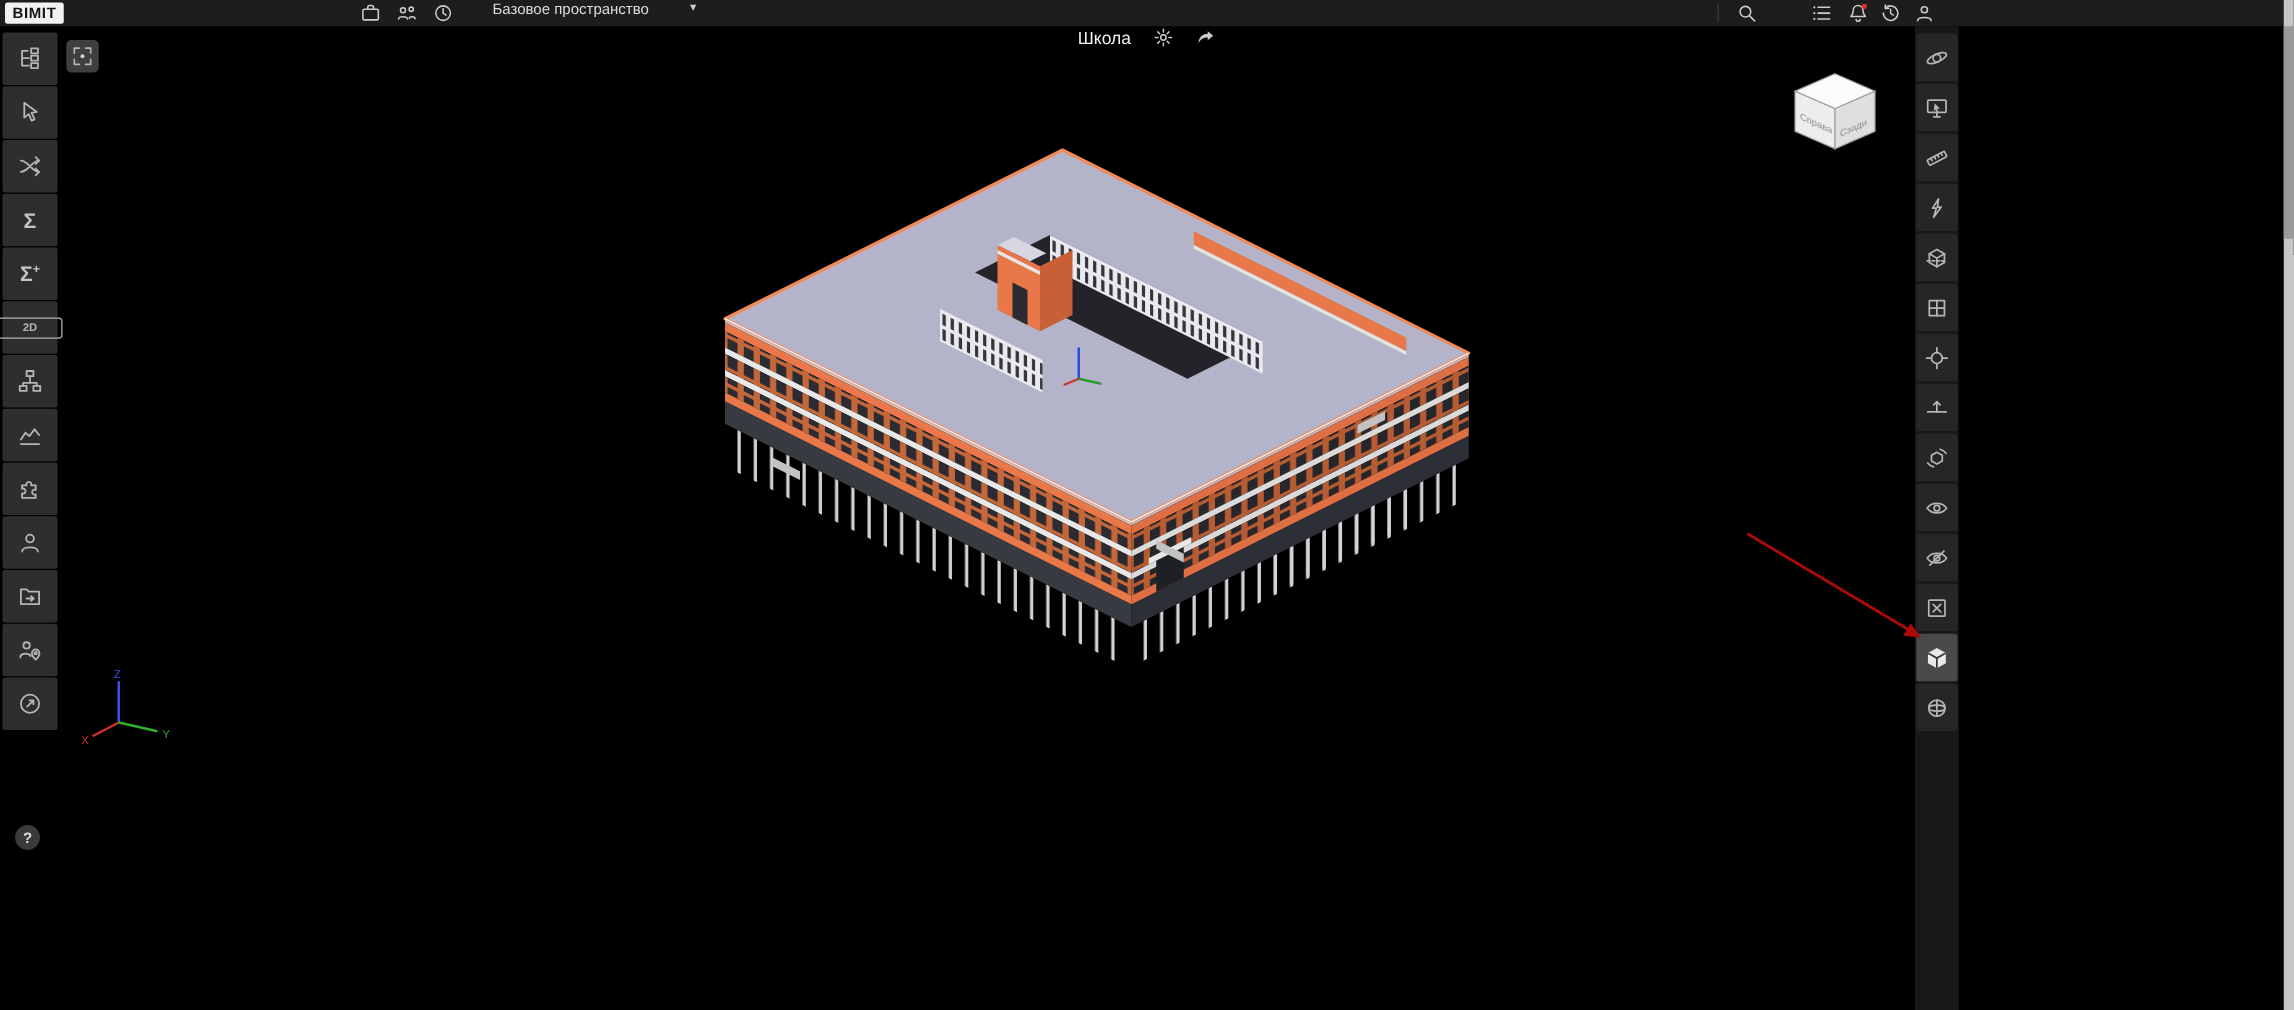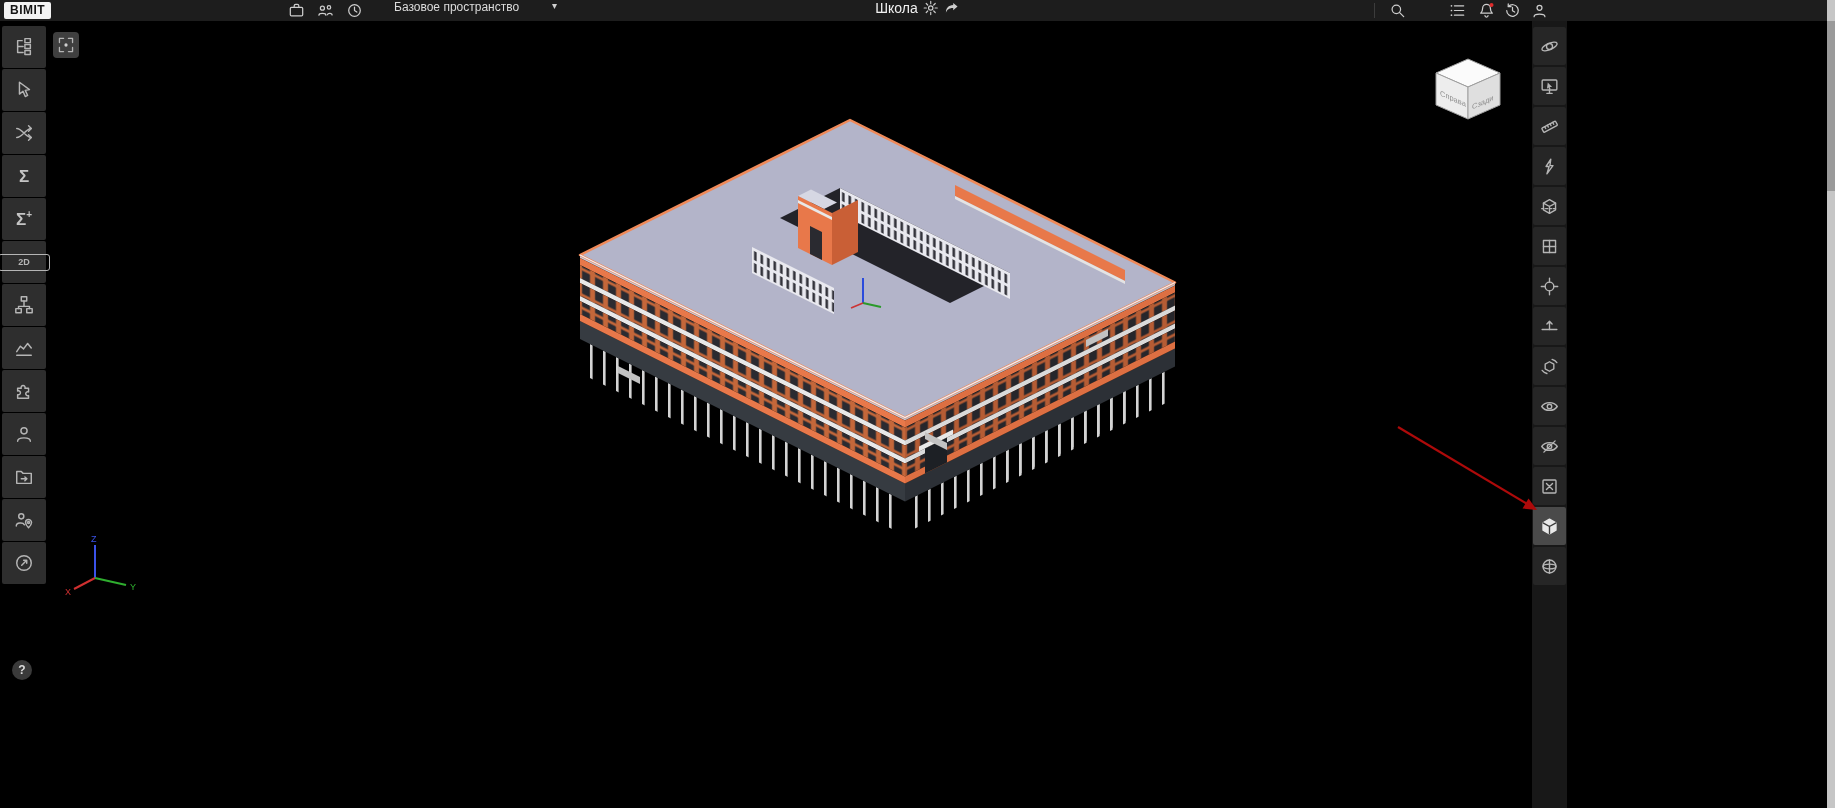--- a/index.html
+++ b/index.html
@@ -11,21 +11,21 @@
   svg.ic{stroke:#b5b5b5;fill:none;stroke-width:1.6;stroke-linecap:round;stroke-linejoin:round;display:block;}
   .tb svg.ic{stroke:#cdcdcd;}
   
   #topbar{position:absolute;left:0;top:0;width:1835px;height:21px;background:#1d1d1d;z-index:10;}
   #logo{position:absolute;left:4px;top:2px;height:17px;background:#f2f2f2;color:#141414;
     font-size:12px;font-weight:700;letter-spacing:.5px;line-height:17px;padding:0 6px;border-radius:2px;}
   #tb-left-icons{position:absolute;left:288px;top:2px;display:flex;gap:11px;align-items:center;height:17px;}
   #space-selector{position:absolute;left:394px;top:0;width:165px;height:21px;display:flex;
     justify-content:space-between;color:#dcdcdc;font-size:12px;cursor:default;}
   #space-selector .caret{color:#cfcfcf;font-size:10px;margin-right:2px;}
-  #title-group{position:absolute;left:50%;top:0;transform:translateX(-50%);height:38px;display:flex;align-items:flex-start;gap:5px;}
+  #title-group{position:absolute;left:50%;top:0;transform:translateX(-50%);height:38px;display:flex;align-items:flex-end;gap:18px;}
   #page-title{color:#f0f0f0;font-size:14px;}
   #tb-divider{position:absolute;left:1374px;top:3px;width:1px;height:15px;background:#3c3c3c;}
   .tb-right-icon{position:absolute;top:2px;width:18px;height:18px;}
   
   #left-toolbar{position:absolute;left:2px;top:26px;width:44px;z-index:10;}
   .ltool{width:44px;height:42px;margin-bottom:1px;background:#2e2e2e;border-radius:2px;
     display:flex;align-items:center;justify-content:center;}
   .glyph{color:#c4c4c4;font-size:17px;font-weight:600;line-height:1;}
   .glyph sup{font-size:10px;font-weight:700;}
   .twod-box{border:1.6px solid #b5b5b5;border-radius:3px;color:#b5b5b5;font-size:9px;font-weight:700;padding:3px 19px;line-height:1;}

